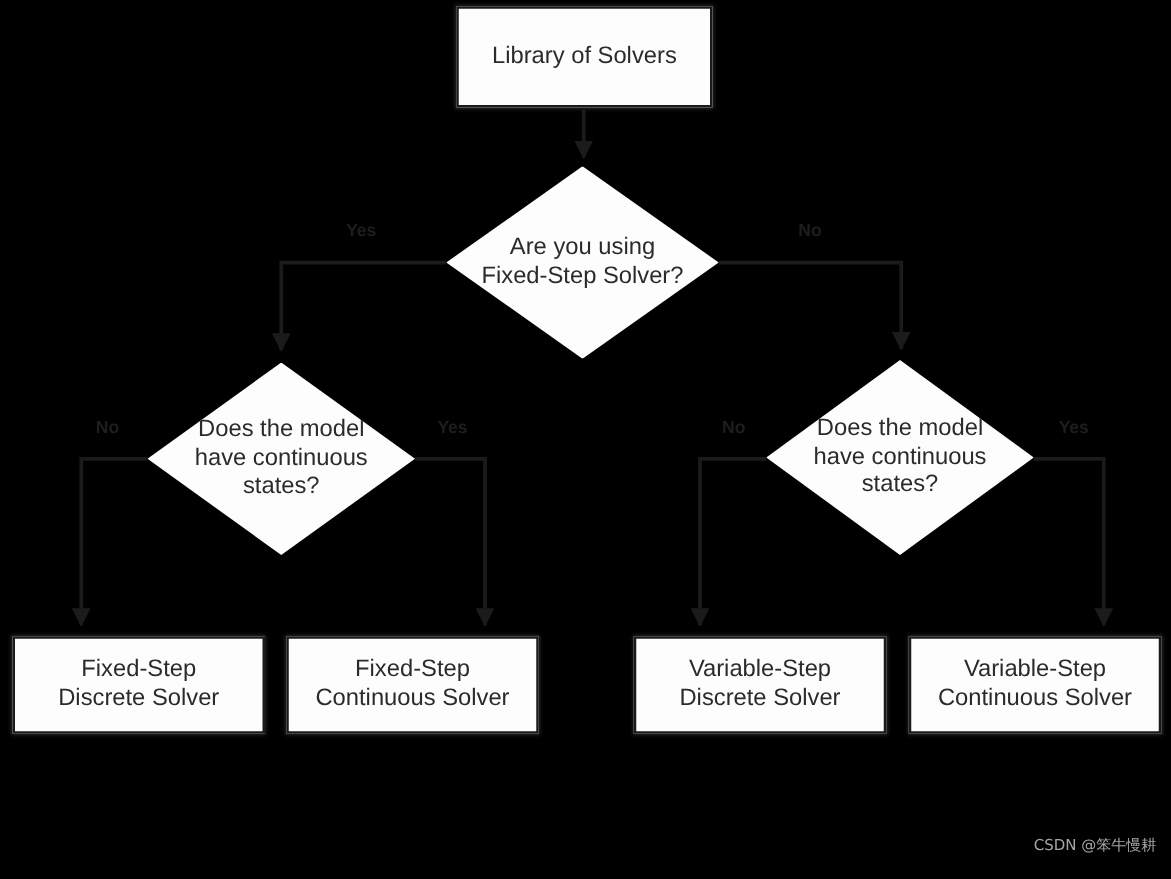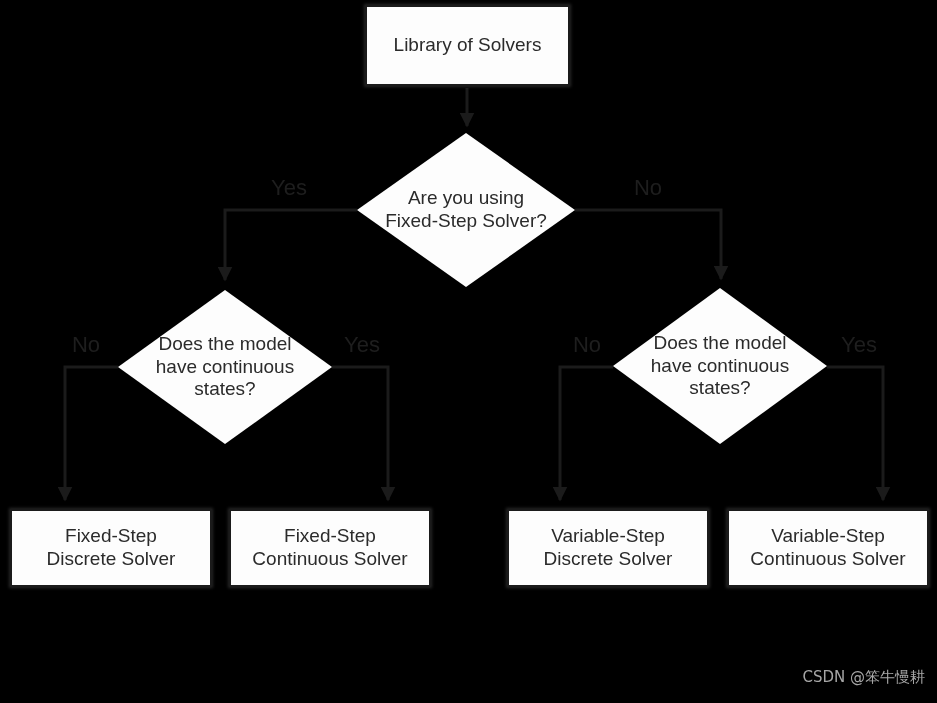--- a/index.html
+++ b/index.html
@@ -36,29 +36,29 @@
     box-shadow:0 0 3px 1px rgba(130,130,130,0.30);
   }
   .diamond{
     clip-path:polygon(50% 0,100% 50%,50% 100%,0 50%);
     text-align:center;
   }
   .edge-label{
     position:absolute;
     transform:translateX(-50%);
     color:var(--edge-label);
-    font-size:22px;font-weight:normal;
+    font-size:14px;font-weight:bold;
     line-height:1;
     text-align:right;
   }
   .watermark{
     position:absolute;
     right:12px;top:668px;
     color:var(--watermark);
-    font-size:15px;
+    font-size:12px;
     font-family:"DejaVu Sans","Liberation Sans",sans-serif;
   }
 
   
   .n-root    {left:365px;top:5px;  width:205px;height:81px;}
   .n-d1      {left:357px;top:133px;width:218px;height:154px;}
   .n-d2      {left:118px;top:290px;width:214px;height:154px;}
   .n-d3      {left:613px;top:288px;width:214px;height:156px;}
   .n-r1      {left:10px; top:509px;width:202px;height:78px;}
   .n-r2      {left:229px;top:509px;width:202px;height:78px;}

